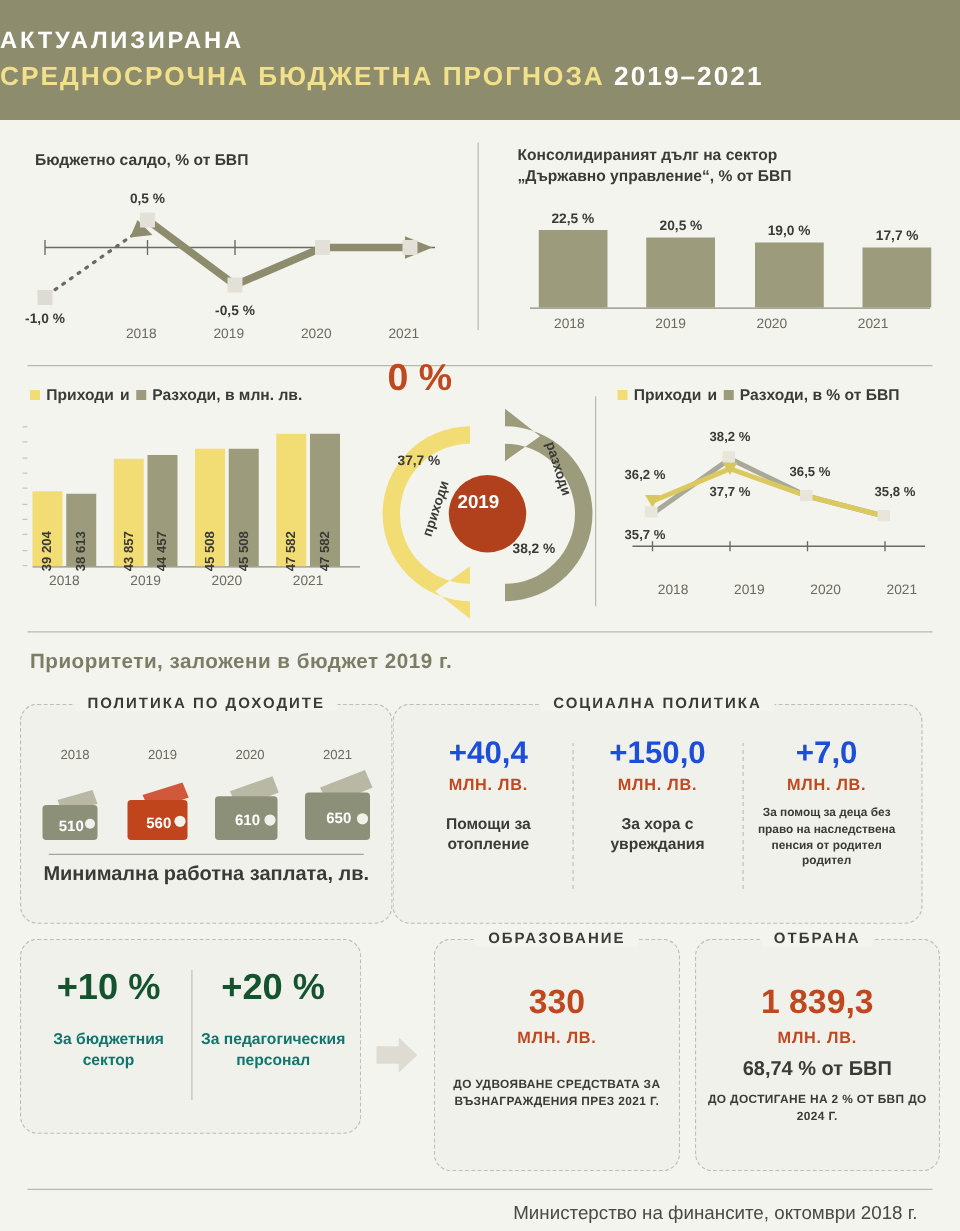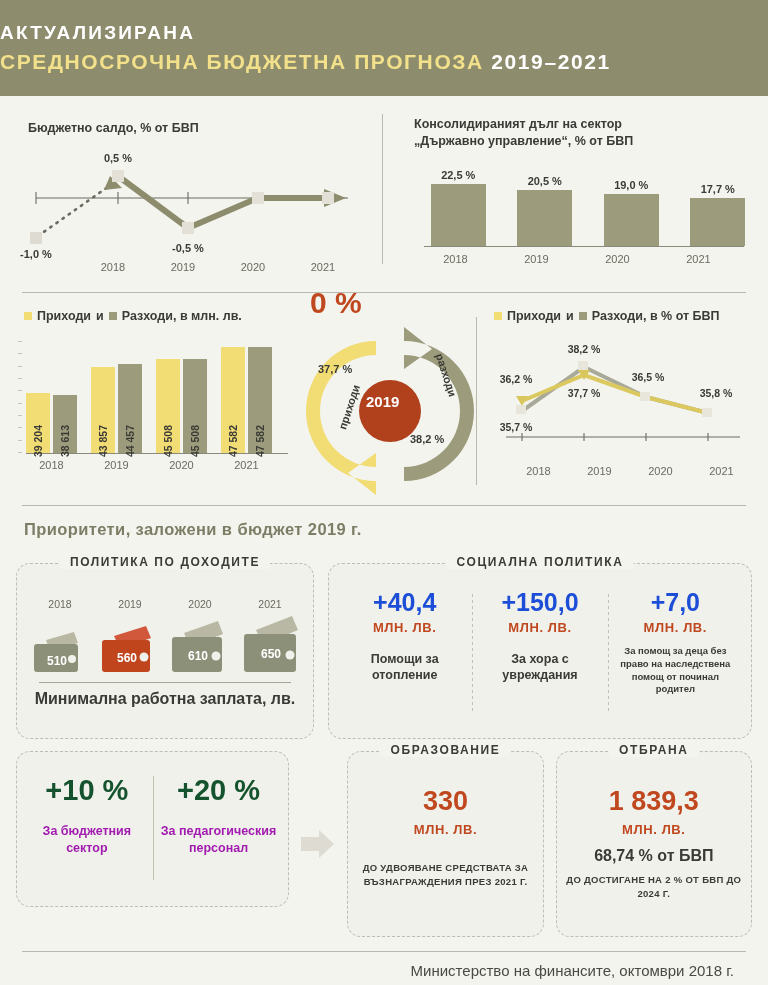--- a/index.html
+++ b/index.html
@@ -113,21 +113,21 @@
   .pct-wrap { position: absolute; left: 16px; top: 34px; }
   .pct-years { display: flex; margin-top: 4px; }
   .pct-years span { width: 61px; text-align: center; font-size: 11px; color: #6a6a60; }
 
   
   .hr2 { height: 1px; background: #b9b9ae; margin: 2px 22px 0 22px; }
   .prio-title {
     font-size: 16.5px; font-weight: bold; color: #7d7d66;
     margin: 14px 0 10px 24px; letter-spacing: .4px;
   }
-  .cards-row { display: flex; gap: 14px; padding: 0 16px; margin-top: 24px; }
+  .cards-row { display: flex; gap: 0; padding: 0 16px; margin-top: 24px; }
   .card {
     border: 1.4px dashed #bdbdb0; border-radius: 14px;
     background: #f1f1ec; position: relative;
   }
   .card-title {
     position: absolute; top: -9px; left: 50%; transform: translateX(-50%);
     background: #f4f4ef; padding: 0 10px;
     font-size: 12px; font-weight: bold; letter-spacing: 1.6px; color: #3a3a36;
     white-space: nowrap;
   }
@@ -164,21 +164,21 @@
   .cards-row2 { display: flex; gap: 12px; padding: 12px 16px 0 16px; align-items: flex-start; }
   .card-wage { width: 298px; height: 156px; }
   .card-edu { width: 214px; height: 186px; }
   .card-def { width: 214px; height: 186px; }
   .pct-cols { display: flex; height: 100%; padding: 22px 4px 10px 4px; }
   .pct-col { flex: 1; text-align: center; position: relative; }
   .pct-col + .pct-col::before {
     content: ""; position: absolute; left: 0; top: 2px; width: 1px; height: 104px; background: #c2c2b4;
   }
   .pct-big { font-size: 29px; font-weight: bold; color: #14532d; }
-  .pct-desc { font-size: 12.5px; font-weight: bold; color: #a21caf; margin-top: 16px; line-height: 1.35; }
+  .pct-desc { font-size: 12.5px; font-weight: bold; color: #0f766e; margin-top: 16px; line-height: 1.35; }
 
   .arrow-right { width: 34px; height: 186px; display: flex; align-items: center; justify-content: center; }
 
   .edu-big { font-size: 27px; font-weight: bold; color: #c0481f; text-align: center; margin-top: 34px; }
   .edu-unit { font-size: 13px; font-weight: bold; color: #c0481f; text-align: center; margin-top: 5px; letter-spacing: .6px;}
   .edu-note { font-size: 9.5px; font-weight: bold; color: #3a3a36; text-align: center; margin-top: 24px; line-height: 1.45; letter-spacing: .3px; }
   .def-sub { font-size: 16px; font-weight: bold; color: #3a3a36; text-align: center; margin-top: 10px; }
   .def-note { font-size: 9.5px; font-weight: bold; color: #3a3a36; text-align: center; margin-top: 8px; line-height: 1.45; letter-spacing: .3px; }
 
   
@@ -466,21 +466,21 @@
         <div class="soc-desc">Помощи за отопление</div>
       </div>
       <div class="soc-col">
         <div class="soc-big">+150,0</div>
         <div class="soc-unit">МЛН. ЛВ.</div>
         <div class="soc-desc">За хора с увреждания</div>
       </div>
       <div class="soc-col">
         <div class="soc-big">+7,0</div>
         <div class="soc-unit">МЛН. ЛВ.</div>
-        <div class="soc-desc small">За помощ за деца без право на наследствена помощ от починал родител</div>
+        <div class="soc-desc small">За помощ за деца без право на наследствена пенсия от родител родител</div>
       </div>
     </div>
   </div>
 </div>
 
 <div class="cards-row2">
   <div class="card card-wage">
     <div class="pct-cols">
       <div class="pct-col">
         <div class="pct-big">+10 %</div>

